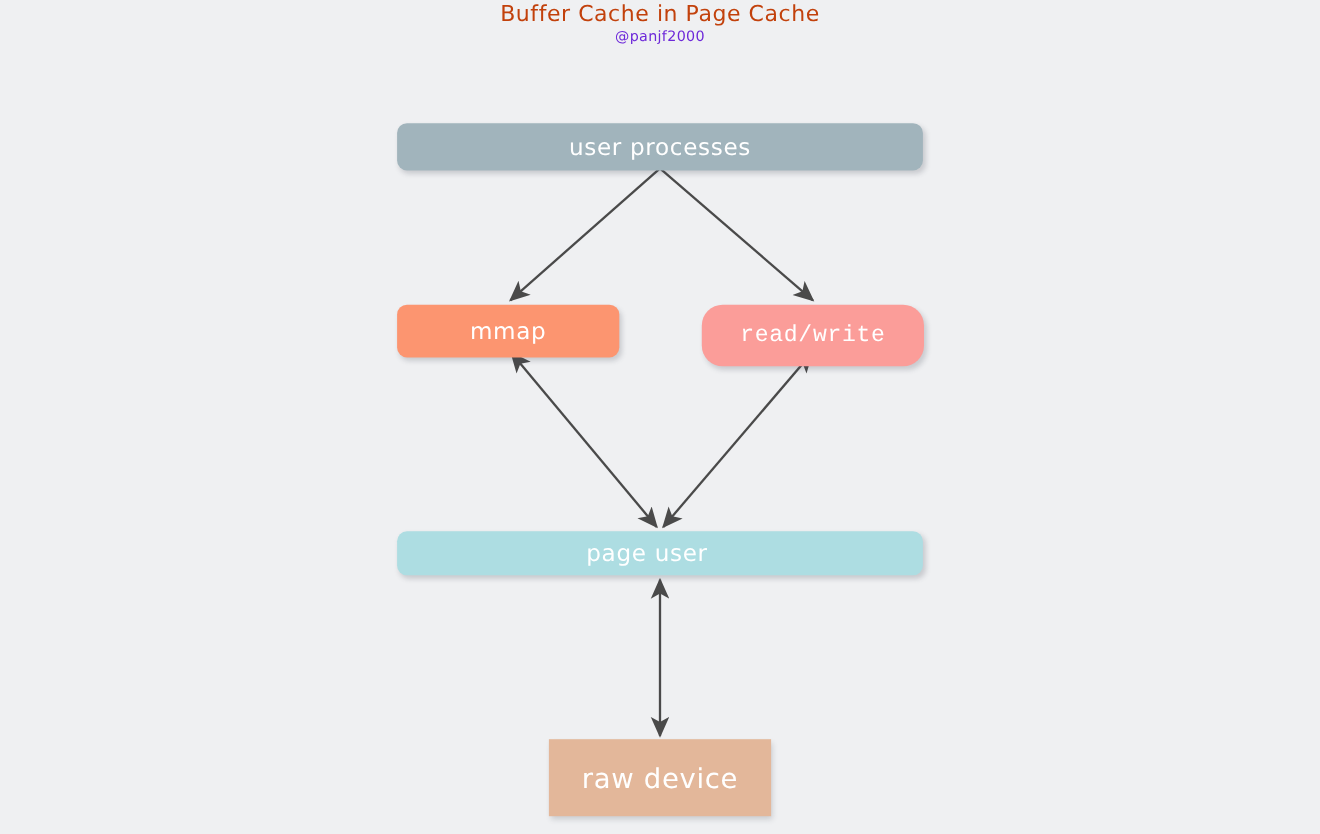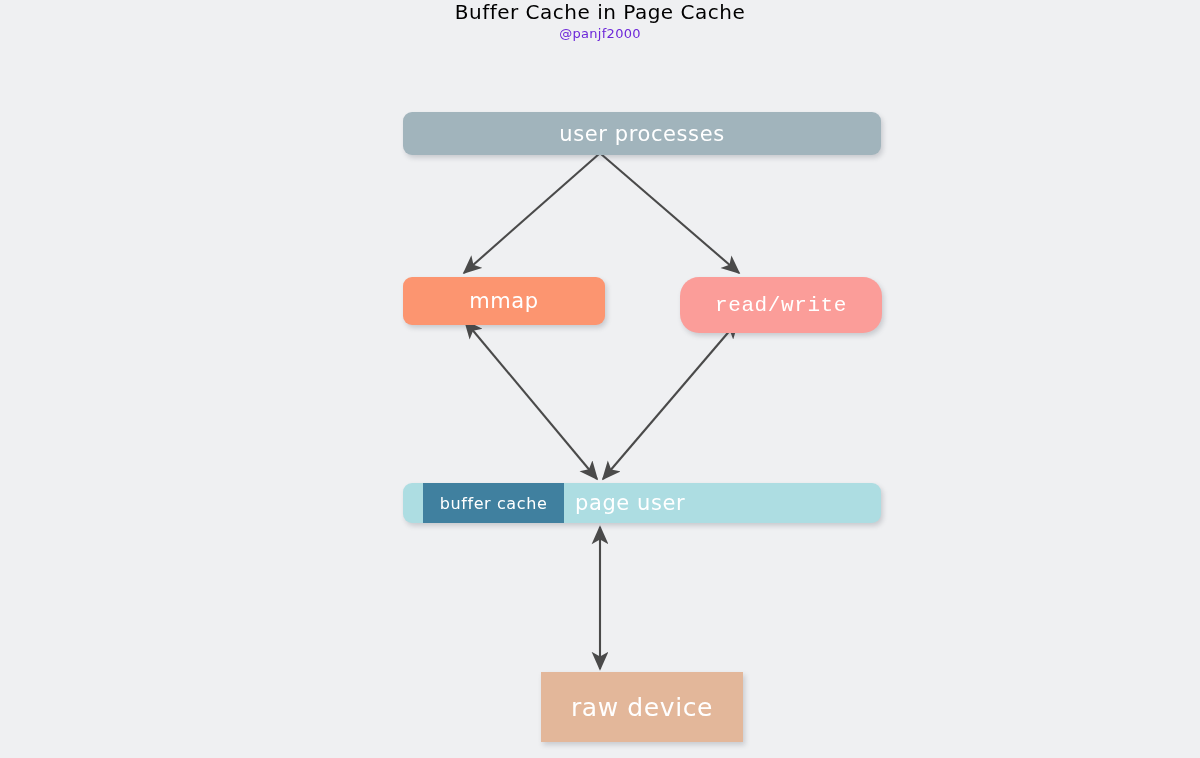--- a/index.html
+++ b/index.html
@@ -27,21 +27,21 @@
   #header {
     position: absolute;
     top: 0;
     left: 0;
     width: 1200px;
     text-align: center;
     pointer-events: none;
   }
   #diagram-title {
     font-size: 20px;
-    color: #000000;
+    color: #c2410c;
     letter-spacing: 0.5px;
     line-height: 22px;
     margin: 0;
     padding-top: 1px;
     font-weight: normal;
   }
   #diagram-subtitle {
     font-size: 13px;
     color: #6d28d9;
     letter-spacing: 0.3px;
@@ -62,21 +62,20 @@
 
   
   .node {
     position: absolute;
     display: flex;
     align-items: center;
     justify-content: center;
     color: #ffffff;
     box-shadow: 2px 3px 5px rgba(70,75,85,0.22);
     z-index: 3;
-    margin-left: 42px;
   }
   .node-label {
     letter-spacing: 0.6px;
     white-space: nowrap;
     color: #ffffff;
   }
 
   #node-user-processes {
     left: 361px;
     top: 112px;
@@ -187,23 +186,20 @@
 
   <div class="node" id="node-mmap">
     <span class="node-label">mmap</span>
   </div>
 
   <div class="node" id="node-readwrite">
     <span class="node-label">read/write</span>
   </div>
 
   <div class="node" id="node-page-cache">
-    <div id="node-buffer-cache">
-      <span class="node-label">buffer cache</span>
-    </div>
     <span class="node-label" id="page-cache-label">page user</span>
   </div>
 
   <div class="node" id="node-raw-device">
     <span class="node-label">raw device</span>
   </div>
 
 </div>
 
 </body></html>

